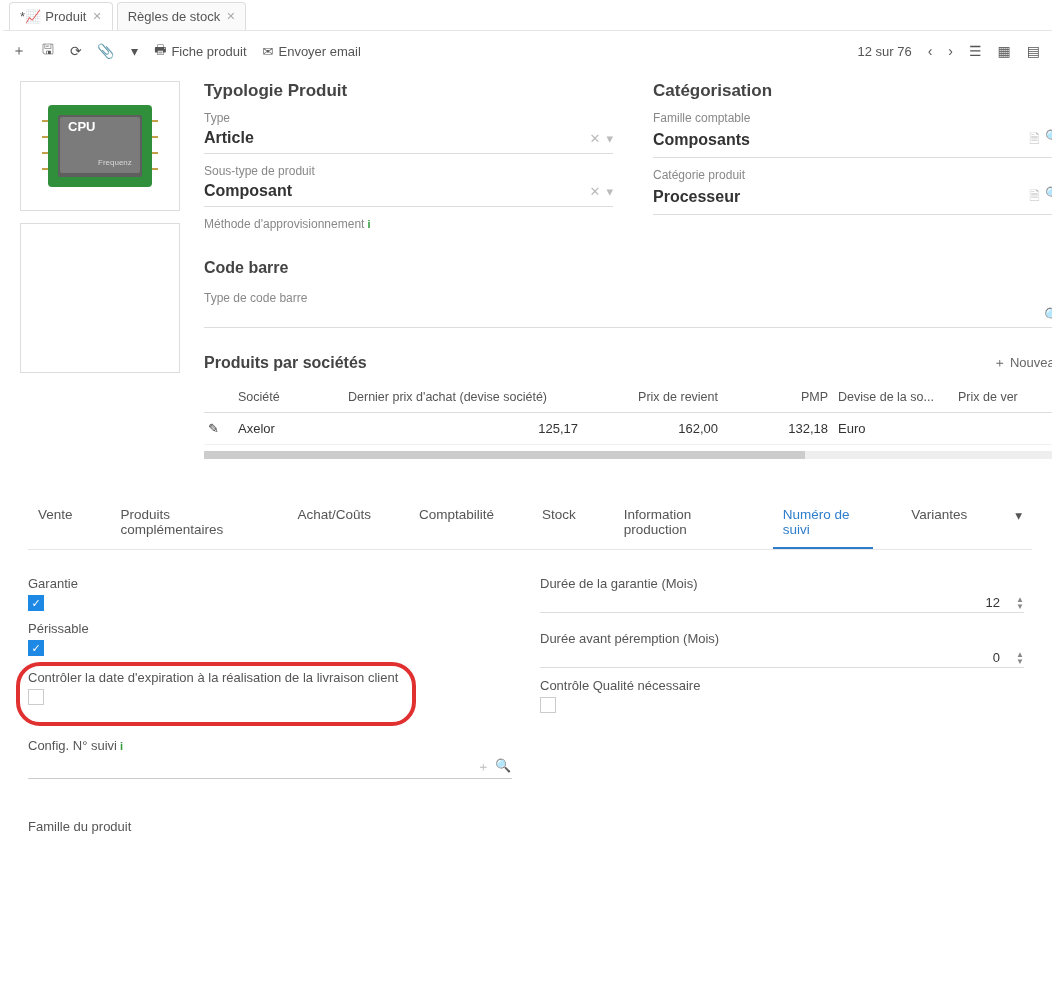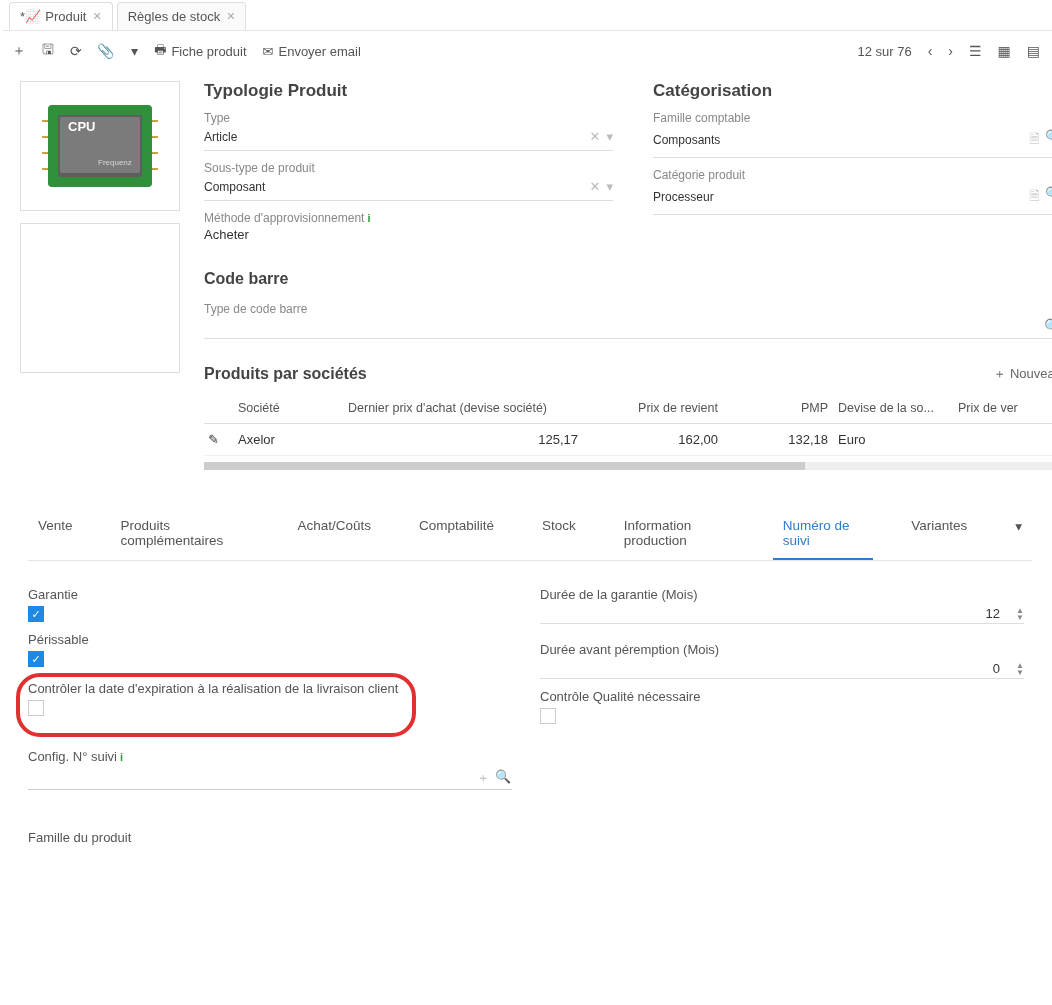--- a/index.html
+++ b/index.html
@@ -61,21 +61,21 @@
   .two-cols { display: flex; gap: 40px; }
   .col { flex: 1; }
   .section-title { font-size: 17px; font-weight: bold; color: #444; margin-bottom: 10px; }
   .label { font-size: 12px; color: #888; margin-top: 10px; }
   .value-row {
     display: flex; align-items: center; justify-content: space-between;
     border-bottom: 1px solid #ddd;
     padding: 4px 0 6px 0;
     color: #333;
   }
-  .value-row .val { font-size: 12px; }
+  .value-row .val { font-size: 16px; font-weight: bold; }
   .value-row .icons { color: #bbb; display: flex; gap: 6px; font-size: 13px; }
   .info-icon { color: #2f9b3a; font-size: 11px; font-weight: bold; margin-left: 3px; }
   .subheader { font-size: 16px; font-weight: bold; color: #444; margin-top: 28px; }
   .table { margin-top: 10px; }
   .table-head, .table-row {
     display: grid;
     grid-template-columns: 30px 110px 230px 140px 110px 130px 100px;
     padding: 8px 4px;
     align-items: center;
   }
@@ -208,21 +208,20 @@
         <div class="value-row">
           <span class="val">Composant</span>
           <span class="icons">
               <span>✕</span>
               <span>▾</span>
             </span>
         </div>
         <div class="label">
           <span>Méthode d'approvisionnement</span><span class="info-icon">i</span>
         </div>
-        <div style="color:#333;margin-top:2px">Acheter</div>
       </div>
 
       <div class="col">
         <div class="section-title">Catégorisation</div>
         <div class="label">Famille comptable</div>
         <div class="value-row">
           <span class="val">Composants</span>
           <span class="icons">
               <span>🗎</span>
               <span>🔍</span>

